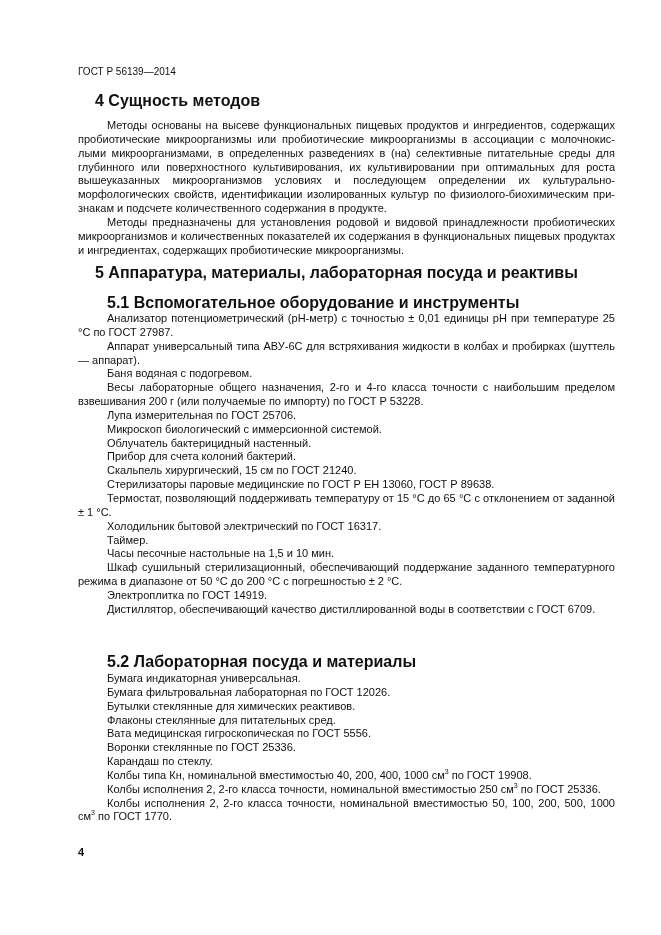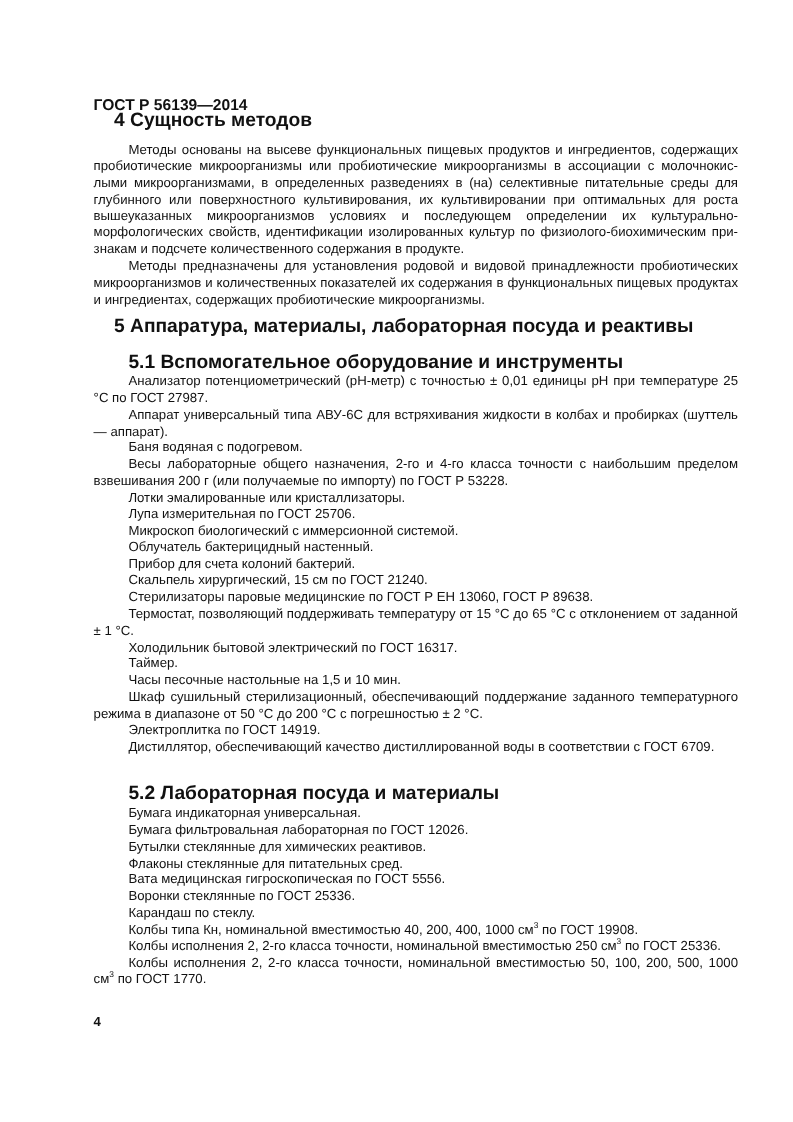--- a/index.html
+++ b/index.html
@@ -1,19 +1,19 @@
 <!DOCTYPE html>
 <html><head>
 <meta charset="utf-8">
 <style>
   html, body { margin: 0; padding: 0; background: #ffffff; }
   body { width: 661px; height: 935px; position: relative; overflow: hidden;
          font-family: "Liberation Sans", sans-serif; color: #111; }
   .page { position: absolute; left: 78px; top: 0; width: 537px; }
-  .doc-header { position: absolute; top: 80px; left: 0; font-weight: bold; font-size: 13px; }
+  .doc-header { position: absolute; top: 66px; left: 0; font-weight: normal; font-size: 10px; }
   .h1 { position: absolute; left: 17px; font-weight: bold; font-size: 16px; }
   .h2 { position: absolute; left: 29px; font-weight: bold; font-size: 16px; }
   .block { position: absolute; left: 0; width: 537px; font-size: 11px; line-height: 13.85px; }
   .p { text-align: justify; text-indent: 29px; margin: 0; }
   .p.last-left { text-align-last: left; }
   sup { font-size: 7px; line-height: 0; vertical-align: 5px; }
   .page-number { position: absolute; left: 0; top: 846px; font-weight: bold; font-size: 11px; }
 </style>
 </head>
 <body>
@@ -30,21 +30,20 @@
 
   <div class="h1" style="top:264px">5 Аппаратура, материалы, лабораторная посуда и реактивы</div>
 
   <div class="h2" style="top:294px">5.1 Вспомогательное оборудование и инструменты</div>
 
   <div class="block" style="top:312px">
     <p class="p last-left">Анализатор потенциометрический (рН-метр) с точностью ± 0,01 единицы рН при температуре 25 °С по ГОСТ 27987.</p>
     <p class="p last-left">Аппарат универсальный типа АВУ-6С для встряхивания жидкости в колбах и пробирках (шуттель — аппарат).</p>
     <p class="p last-left">Баня водяная с подогревом.</p>
     <p class="p last-left">Весы лабораторные общего назначения, 2-го и 4-го класса точности с наибольшим пределом взвешивания 200 г (или получаемые по импорту) по ГОСТ Р 53228.</p>
-    <p class="p last-left">Лотки эмалированные или кристаллизаторы.</p>
     <p class="p last-left">Лупа измерительная по ГОСТ 25706.</p>
     <p class="p last-left">Микроскоп биологический с иммерсионной системой.</p>
     <p class="p last-left">Облучатель бактерицидный настенный.</p>
     <p class="p last-left">Прибор для счета колоний бактерий.</p>
     <p class="p last-left">Скальпель хирургический, 15 см по ГОСТ 21240.</p>
     <p class="p last-left">Стерилизаторы паровые медицинские по ГОСТ Р ЕН 13060, ГОСТ Р 89638.</p>
     <p class="p last-left">Термостат, позволяющий поддерживать температуру от 15 °С до 65 °С с отклонением от задан­ной ± 1 °С.</p>
     <p class="p last-left">Холодильник бытовой электрический по ГОСТ 16317.</p>
     <p class="p last-left">Таймер.</p>
     <p class="p last-left">Часы песочные настольные на 1,5 и 10 мин.</p>

